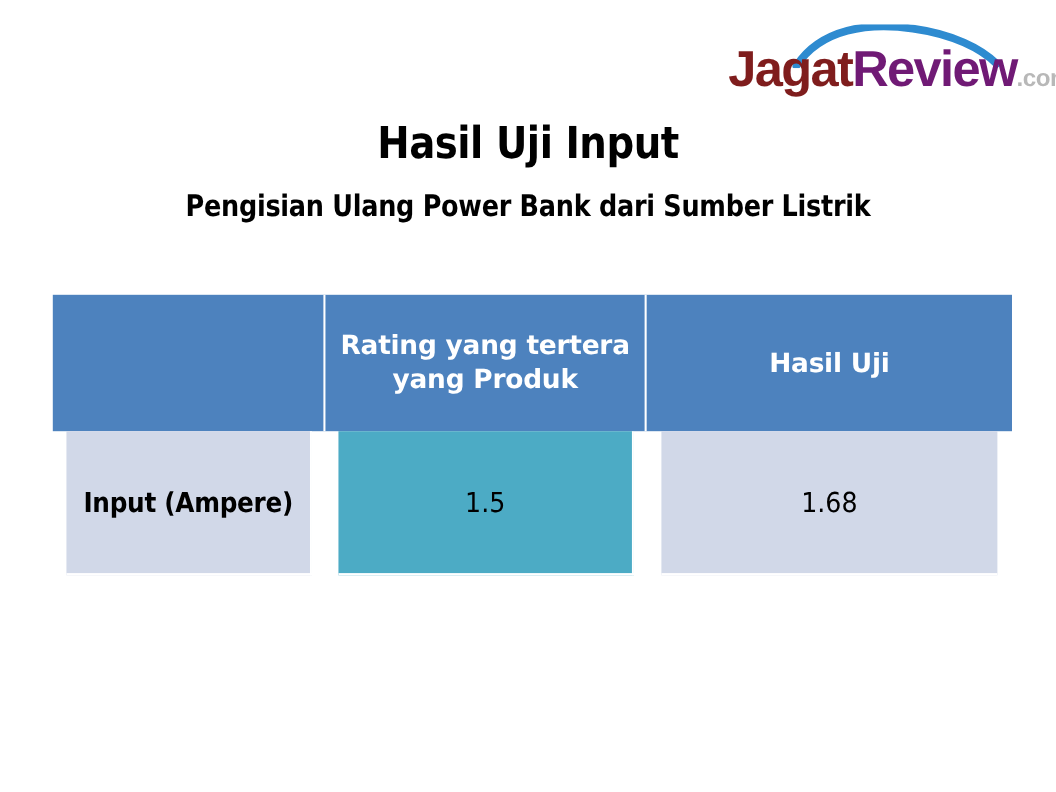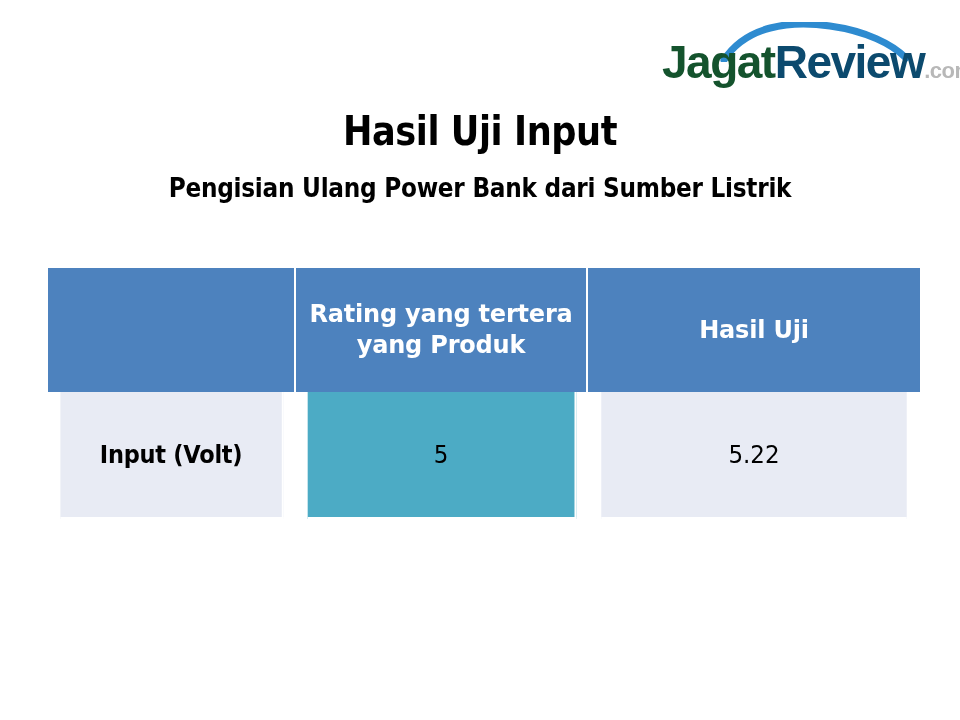--- a/index.html
+++ b/index.html
@@ -38,22 +38,22 @@
     position: absolute;
     top: 17px;
     left: 0px;
     white-space: nowrap;
     font-family: "Liberation Sans", sans-serif;
     font-weight: bold;
     font-size: 46px;
     letter-spacing: -1.5px;
     line-height: 46px;
   }
-  .logo-jagat { color: #14532d; }
-  .logo-review { color: #0c4a6e; }
+  .logo-jagat { color: #7f1d1d; }
+  .logo-review { color: #701a75; }
   .logo-com {
     color: #b8b8b8;
     font-size: 22px;
     letter-spacing: -0.5px;
   }
 
   
   .title {
     position: absolute;
     top: 107px;
@@ -174,19 +174,19 @@
   </colgroup>
   <tbody>
     <tr class="hdr">
       <td class="hdr-empty"></td>
       <td>
         <span>Rating yang tertera</span><br>
         <span>yang Produk</span>
       </td>
       <td>Hasil Uji</td>
     </tr>
-    <tr class="row row-2">
-      <td class="cell-label">Input (Volt)</td>
-      <td class="cell-rating">5</td>
-      <td class="cell-result">5.22</td>
+    <tr class="row row-1">
+      <td class="cell-label">Input (Ampere)</td>
+      <td class="cell-rating">1.5</td>
+      <td class="cell-result">1.68</td>
     </tr>
   </tbody>
 </table>
 
 </body></html>

